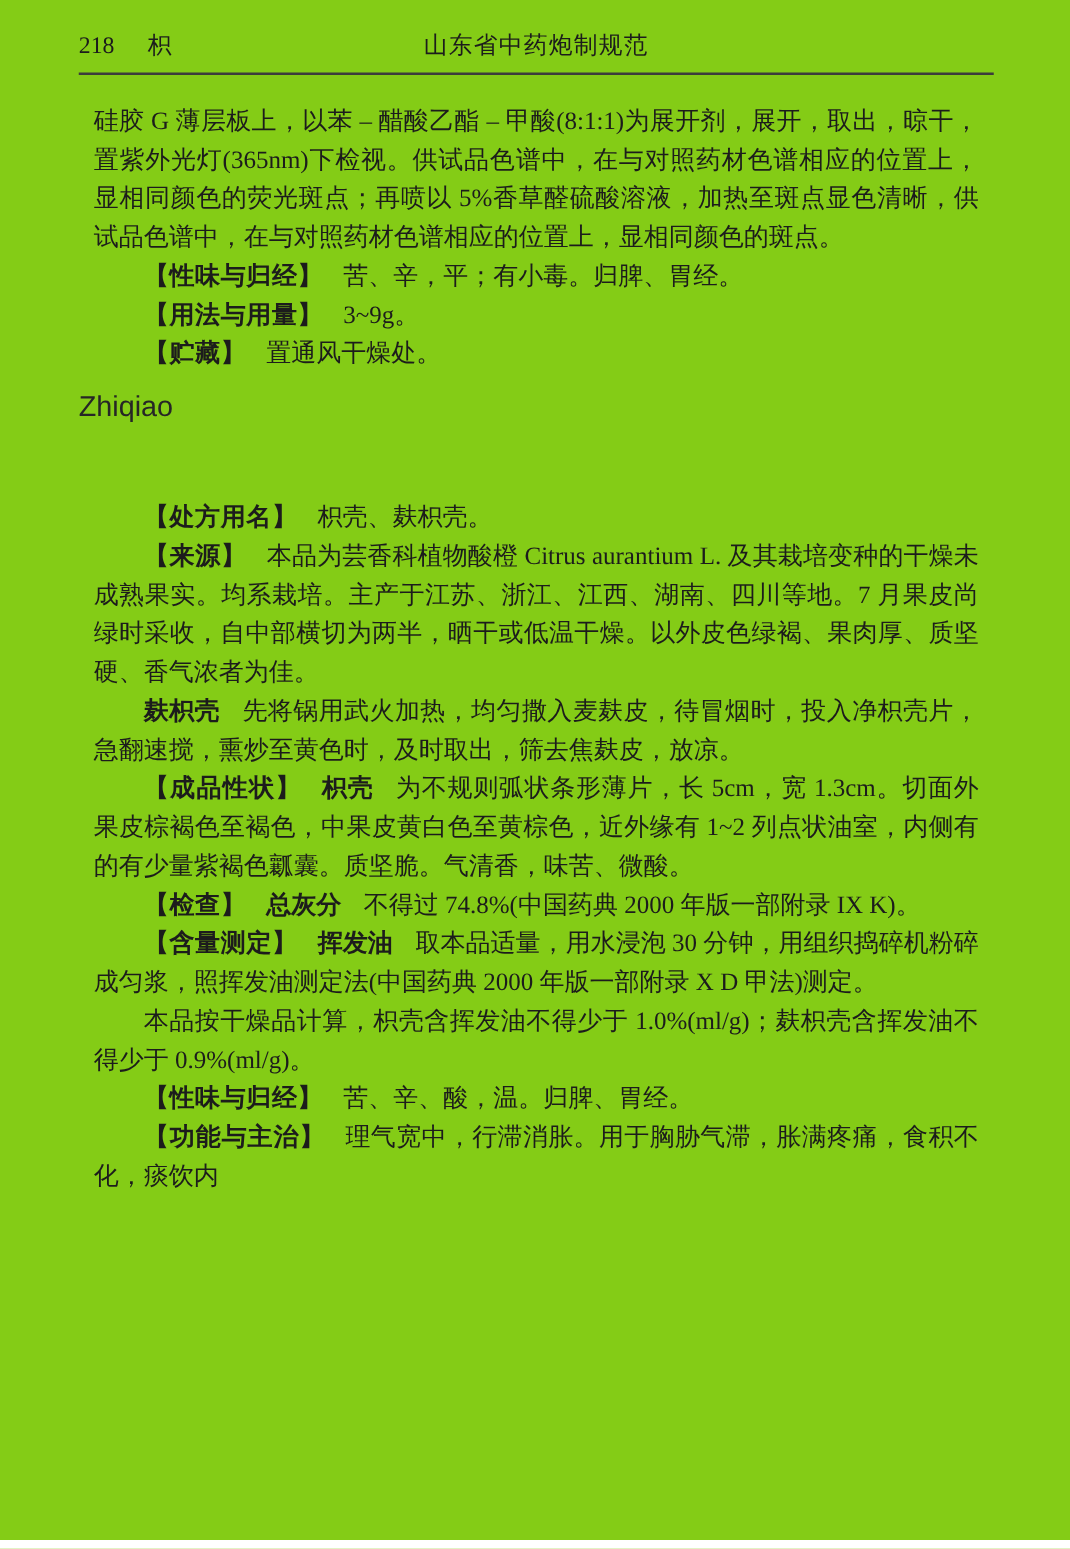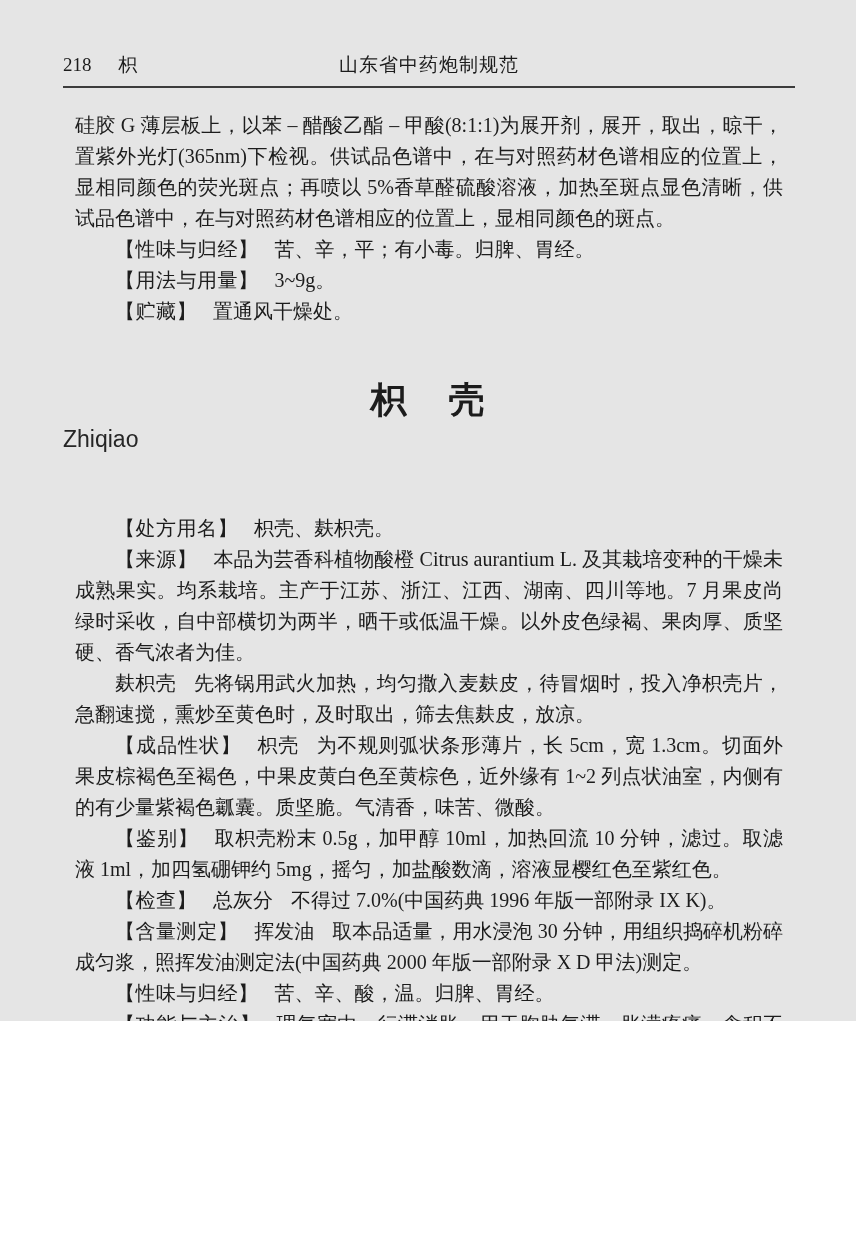--- a/index.html
+++ b/index.html
@@ -3,25 +3,25 @@
 <meta charset="utf-8">
 <style>
   html, body {
     margin: 0;
     padding: 0;
     background: #ffffff;
   }
   .page {
     position: relative;
     width: 856px;
-    height: 1021px;
+    height: 1232px;
     box-sizing: border-box;
     margin: 0 auto;
-    padding: 54px 61px 0 63px;
-    background: #e5e5e5;
+    padding: 26px 61px 0 63px;
+    background: #84cc16;
     color: #1c1c1c;
     font-family: "Liberation Serif", "DejaVu Serif", serif;
     overflow: hidden;
   }
   
   .running-head {
     display: grid;
     grid-template-columns: 1fr auto 1fr;
     align-items: baseline;
     font-size: 19px;
@@ -43,21 +43,21 @@
   .para {
     margin: 0;
     font-size: 20px;
     line-height: 31px;
     text-align: justify;
     text-indent: 2em;
   }
   .para.noindent { text-indent: 0; }
   .label, .sublabel {
     font-family: "Liberation Sans", "DejaVu Sans", sans-serif;
-    font-weight: 400;
+    font-weight: 700;
   }
   .label    { margin-right: 0.8em; letter-spacing: 0.5px; }
   .sublabel { margin-right: 0.9em; }
   .seg.italic { }
 
   
   .mono-title {
     margin: 52px 0 0;
     text-align: center;
     font-size: 36px;
@@ -89,28 +89,27 @@
     <span class="right"></span>
   </div>
 
   <section class="article-body zhi" id="zhi-body">
       <p class="para continuation noindent"><span class="seg">硅胶 G 薄层板上，以苯 – 醋酸乙酯 – 甲酸(8:1:1)为展开剂，展开，取出，晾干，置紫外光灯(365nm)下检视。供试品色谱中，在与对照药材色谱相应的位置上，显相同颜色的荧光斑点；再喷以 5%香草醛硫酸溶液，加热至斑点显色清晰，供试品色谱中，在与对照药材色谱相应的位置上，显相同颜色的斑点。</span></p>
       <p class="para entry"><span class="label">【性味与归经】</span><span class="seg">苦、辛，平；有小毒。归脾、胃经。</span></p>
       <p class="para entry"><span class="label">【用法与用量】</span><span class="seg">3~9g。</span></p>
       <p class="para entry"><span class="label">【贮藏】</span><span class="seg">置通风干燥处。</span></p>
     </section>
 
-  <h1 class="mono-title">枳　壳</h1>
   <div class="mono-pinyin">Zhiqiao</div>
 
   <section class="article-body zhiqiao" id="zhiqiao-body">
       <p class="para entry"><span class="label">【处方用名】</span><span class="seg">枳壳、麸枳壳。</span></p>
       <p class="para entry"><span class="label">【来源】</span><span class="seg">本品为芸香科植物酸橙 </span><span class="seg italic">Citrus aurantium</span><span class="seg"> L. 及其栽培变种的干燥未成熟果实。均系栽培。主产于江苏、浙江、江西、湖南、四川等地。7 月果皮尚绿时采收，自中部横切为两半，晒干或低温干燥。以外皮色绿褐、果肉厚、质坚硬、香气浓者为佳。</span></p>
       <p class="para lead"><span class="sublabel">麸枳壳</span><span class="seg">先将锅用武火加热，均匀撒入麦麸皮，待冒烟时，投入净枳壳片，急翻速搅，熏炒至黄色时，及时取出，筛去焦麸皮，放凉。</span></p>
       <p class="para entry"><span class="label">【成品性状】</span><span class="sublabel">枳壳</span><span class="seg">为不规则弧状条形薄片，长 5cm，宽 1.3cm。切面外果皮棕褐色至褐色，中果皮黄白色至黄棕色，近外缘有 1~2 列点状油室，内侧有的有少量紫褐色瓤囊。质坚脆。气清香，味苦、微酸。</span></p>
-      <p class="para entry"><span class="label">【鉴别】</span><span class="seg">取枳壳粉末 0.5g，加甲醇 10ml，加热回流 10 分钟，滤过。取滤液 1ml，加四氢硼钾约 5mg，摇匀，加盐酸数滴，溶液显樱红色至紫红色。</span></p>
-      <p class="para entry"><span class="label">【检查】</span><span class="sublabel">总灰分</span><span class="seg">不得过 7.0%(中国药典 1996 年版一部附录 IX K)。</span></p>
+      <p class="para entry"><span class="label">【检查】</span><span class="sublabel">总灰分</span><span class="seg">不得过 74.8%(中国药典 2000 年版一部附录 IX K)。</span></p>
       <p class="para entry"><span class="label">【含量测定】</span><span class="sublabel">挥发油</span><span class="seg">取本品适量，用水浸泡 30 分钟，用组织捣碎机粉碎成匀浆，照挥发油测定法(中国药典 2000 年版一部附录 X D 甲法)测定。</span></p>
+      <p class="para plain"><span class="seg">本品按干燥品计算，枳壳含挥发油不得少于 1.0%(ml/g)；麸枳壳含挥发油不得少于 0.9%(ml/g)。</span></p>
       <p class="para entry"><span class="label">【性味与归经】</span><span class="seg">苦、辛、酸，温。归脾、胃经。</span></p>
       <p class="para entry"><span class="label">【功能与主治】</span><span class="seg">理气宽中，行滞消胀。用于胸胁气滞，胀满疼痛，食积不化，痰饮内</span></p>
     </section>
 
 </div>
 
 </body></html>

